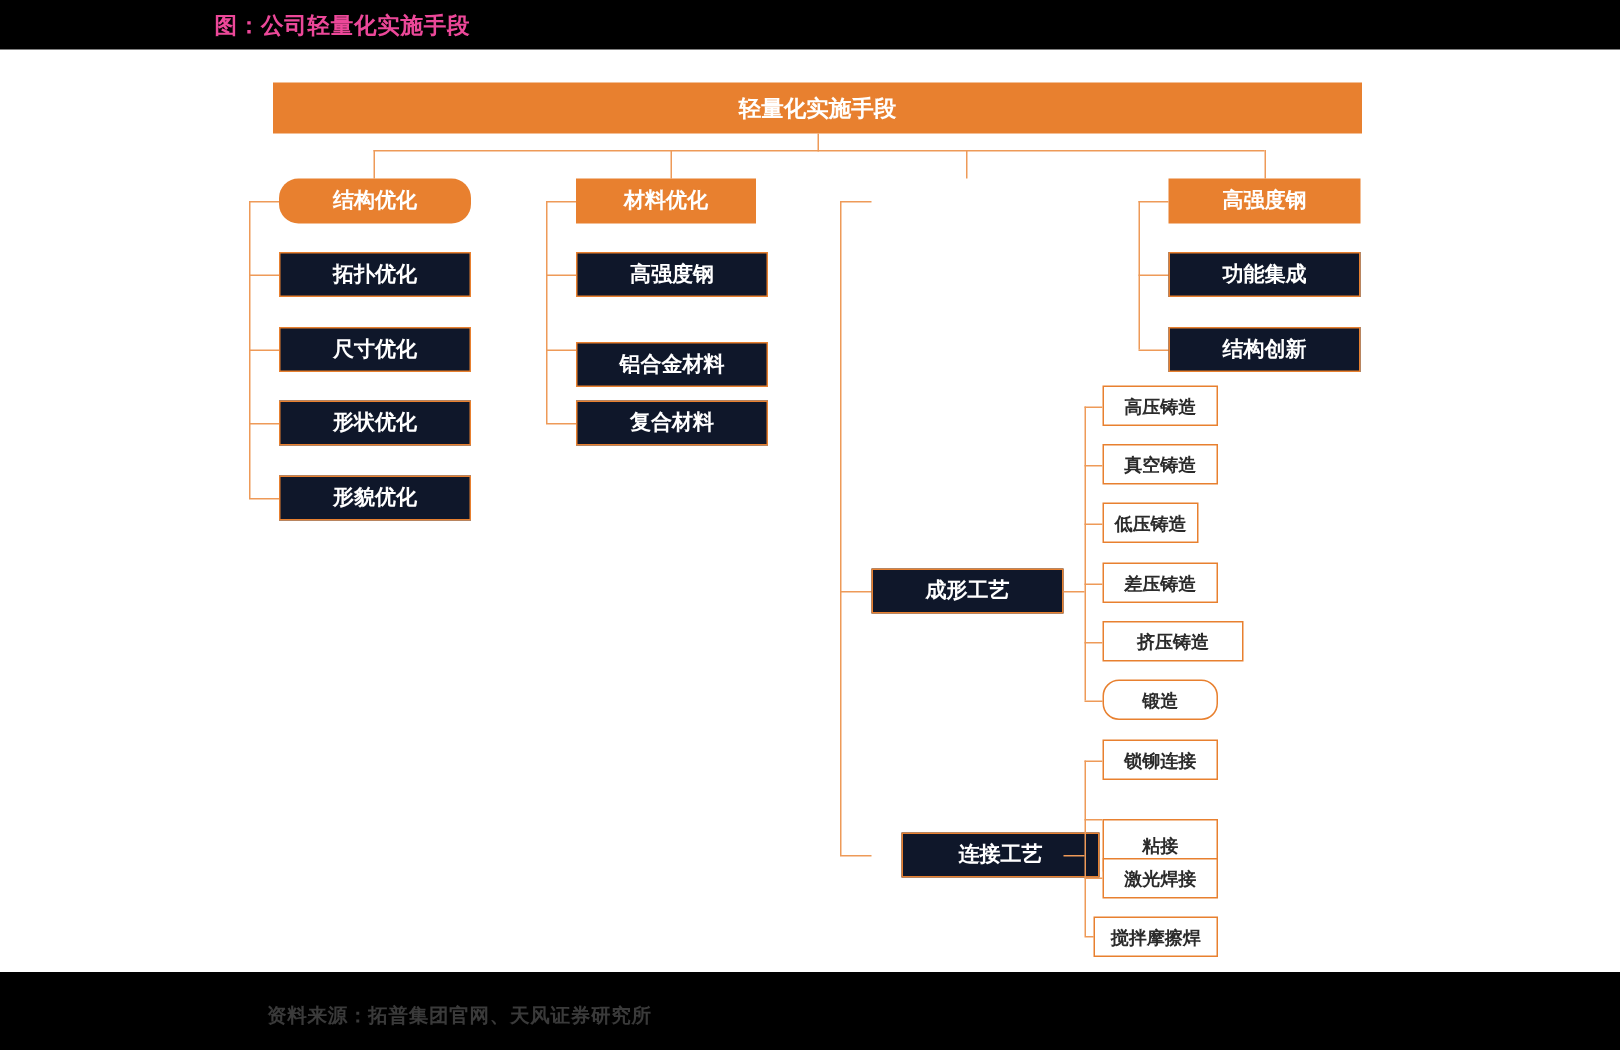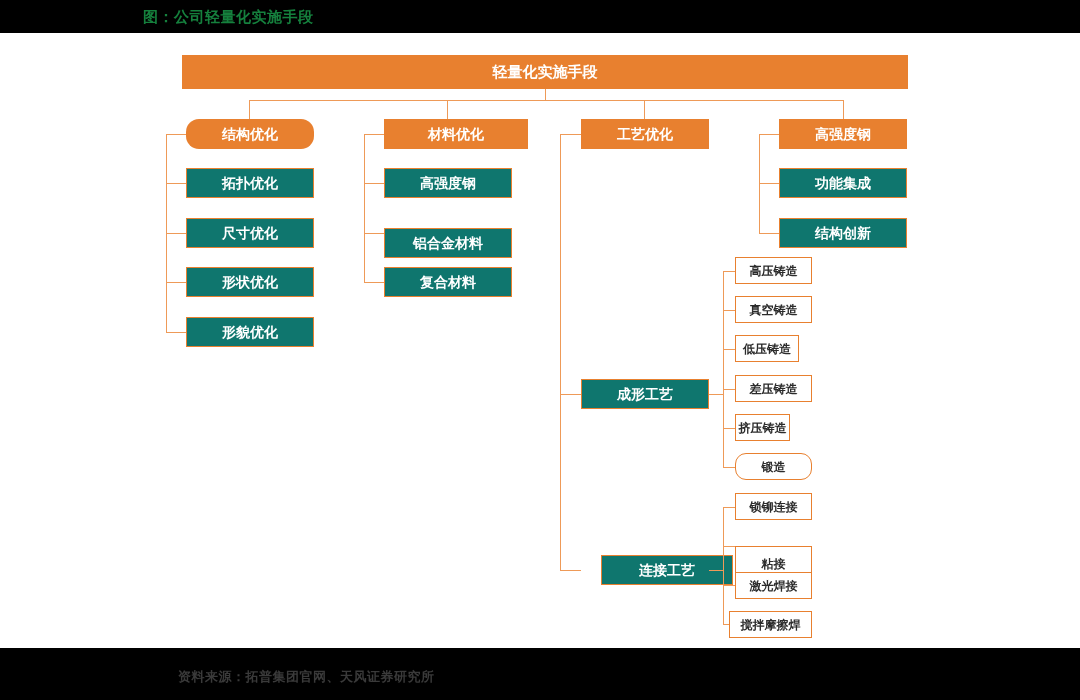--- a/index.html
+++ b/index.html
@@ -8,21 +8,21 @@
     font-family:"DejaVu Sans","Liberation Sans",sans-serif;
   }
   #stage{position:absolute;left:0;top:0;width:1080px;height:700px;}
 
   
   .bar-top{position:absolute;left:0;top:0;width:1080px;height:33px;background:#000;}
   .bar-bottom{position:absolute;left:0;top:648px;width:1080px;height:52px;background:#000;}
 
   .title{
     position:absolute;left:143px;top:8px;
-    font-size:15px;font-weight:bold;color:#15803d;letter-spacing:.5px;
+    font-size:15px;font-weight:bold;color:#ec4899;letter-spacing:.5px;
     white-space:nowrap;
   }
   .source{
     position:absolute;left:178px;top:668px;
     font-size:13px;font-weight:bold;color:#3a3a3a;letter-spacing:.5px;
     white-space:nowrap;
   }
 
   
   .node{
@@ -30,21 +30,21 @@
     display:flex;align-items:center;justify-content:center;
     white-space:nowrap;line-height:1;
   }
   .n-root{
     background:#E8802F;color:#ffffff;font-weight:bold;font-size:15px;
   }
   .n-l2{
     background:#E8802F;color:#ffffff;font-weight:bold;font-size:14px;
   }
   .n-l3{
-    background:#0f766e;border:1px solid #E8802F;color:#ffffff;
+    background:#0f172a;border:1px solid #E8802F;color:#ffffff;
     font-weight:bold;font-size:14px;
   }
   .n-l4{
     background:#ffffff;border:1px solid #E8802F;color:#2b2b2b;
     font-weight:bold;font-size:12px;
   }
 
   
   .ln{position:absolute;background:#EE9A58;}
   .lv{width:1px;}
@@ -78,34 +78,33 @@
   <div class="ln lh" style="left:166px;top:183px;width:20px;height:1px;"></div>
   <div class="ln lh" style="left:166px;top:233px;width:20px;height:1px;"></div>
   <div class="ln lh" style="left:166px;top:282px;width:20px;height:1px;"></div>
   <div class="ln lh" style="left:166px;top:332px;width:20px;height:1px;"></div>
 
   <div class="node n-l3" style="left:186px;top:168px;width:128px;height:30px;">拓扑优化</div>
   <div class="node n-l3" style="left:186px;top:218px;width:128px;height:30px;">尺寸优化</div>
   <div class="node n-l3" style="left:186px;top:267px;width:128px;height:30px;">形状优化</div>
   <div class="node n-l3" style="left:186px;top:317px;width:128px;height:30px;">形貌优化</div>
 
-  <div class="node n-l2" style="left:384px;top:119px;width:144px;height:30px;">材料优化</div>
+  <div class="node n-l2" style="left:384px;top:119px;width:120px;height:30px;">材料优化</div>
 
   <div class="ln lv" style="left:364px;top:134px;width:1px;height:148px;"></div>
   <div class="ln lh" style="left:364px;top:134px;width:20px;height:1px;"></div>
 
   <div class="ln lh" style="left:364px;top:183px;width:20px;height:1px;"></div>
   <div class="ln lh" style="left:364px;top:233px;width:20px;height:1px;"></div>
   <div class="ln lh" style="left:364px;top:282px;width:20px;height:1px;"></div>
 
   <div class="node n-l3" style="left:384px;top:168px;width:128px;height:30px;">高强度钢</div>
   <div class="node n-l3" style="left:384px;top:228px;width:128px;height:30px;">铝合金材料</div>
   <div class="node n-l3" style="left:384px;top:267px;width:128px;height:30px;">复合材料</div>
 
-  <div class="node n-l2" style="left:581px;top:119px;width:128px;height:30px;">工艺优化</div>
 
   <div class="ln lv" style="left:560px;top:134px;width:1px;height:436px;"></div>
   <div class="ln lh" style="left:560px;top:134px;width:21px;height:1px;"></div>
   <div class="ln lh" style="left:560px;top:394px;width:21px;height:1px;"></div>
   <div class="ln lh" style="left:560px;top:570px;width:21px;height:1px;"></div>
 
   <div class="node n-l3" style="left:581px;top:379px;width:128px;height:30px;">成形工艺</div>
 
   <div class="ln lv" style="left:723px;top:271px;width:1px;height:196px;"></div>
   <div class="ln lh" style="left:709px;top:394px;width:14px;height:1px;"></div>
@@ -114,21 +113,21 @@
   <div class="ln lh" style="left:723px;top:310px;width:12px;height:1px;"></div>
   <div class="ln lh" style="left:723px;top:349px;width:12px;height:1px;"></div>
   <div class="ln lh" style="left:723px;top:389px;width:12px;height:1px;"></div>
   <div class="ln lh" style="left:723px;top:428px;width:12px;height:1px;"></div>
   <div class="ln lh" style="left:723px;top:467px;width:12px;height:1px;"></div>
 
   <div class="node n-l4" style="left:735px;top:257px;width:77px;height:27px;">高压铸造</div>
   <div class="node n-l4" style="left:735px;top:296px;width:77px;height:27px;">真空铸造</div>
   <div class="node n-l4" style="left:735px;top:335px;width:64px;height:27px;">低压铸造</div>
   <div class="node n-l4" style="left:735px;top:375px;width:77px;height:27px;">差压铸造</div>
-  <div class="node n-l4" style="left:735px;top:414px;width:55px;height:27px;">挤压铸造</div>
+  <div class="node n-l4" style="left:735px;top:414px;width:94px;height:27px;">挤压铸造</div>
   <div class="node n-l4" style="left:735px;top:453px;width:77px;height:27px;border-radius:11px;">锻造</div>
 
   <div class="node n-l3" style="left:581px;top:555px;width:132px;height:30px;margin-left:20px;">连接工艺</div>
 
   <div class="ln lv" style="left:723px;top:507px;width:1px;height:117px;"></div>
   <div class="ln lh" style="left:709px;top:570px;width:14px;height:1px;"></div>
 
   <div class="ln lh" style="left:723px;top:507px;width:12px;height:1px;"></div>
   <div class="ln lh" style="left:723px;top:546px;width:12px;height:1px;"></div>
   <div class="ln lh" style="left:723px;top:585px;width:12px;height:1px;"></div>

